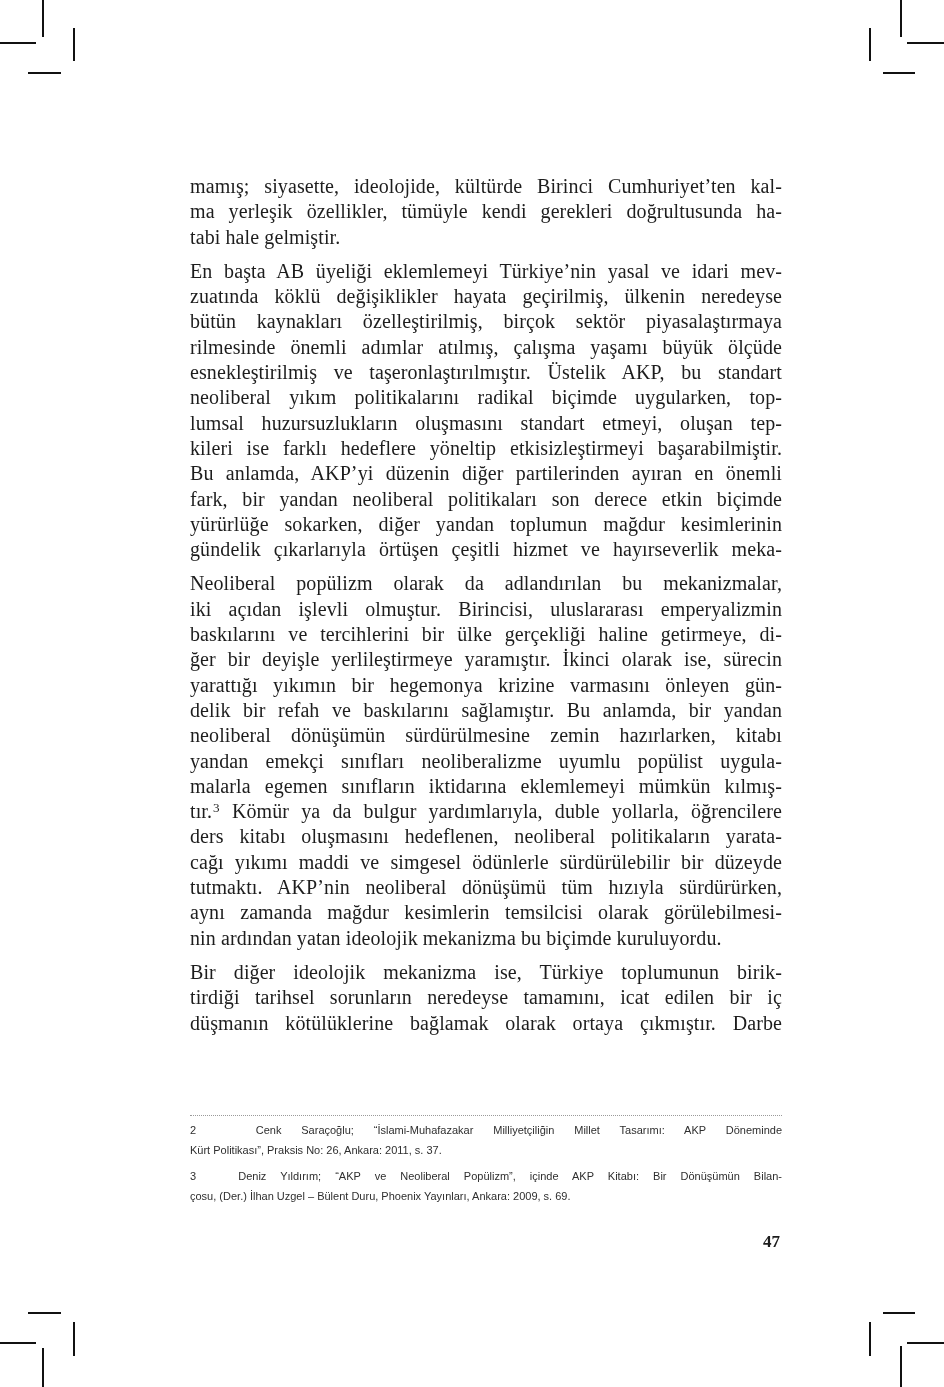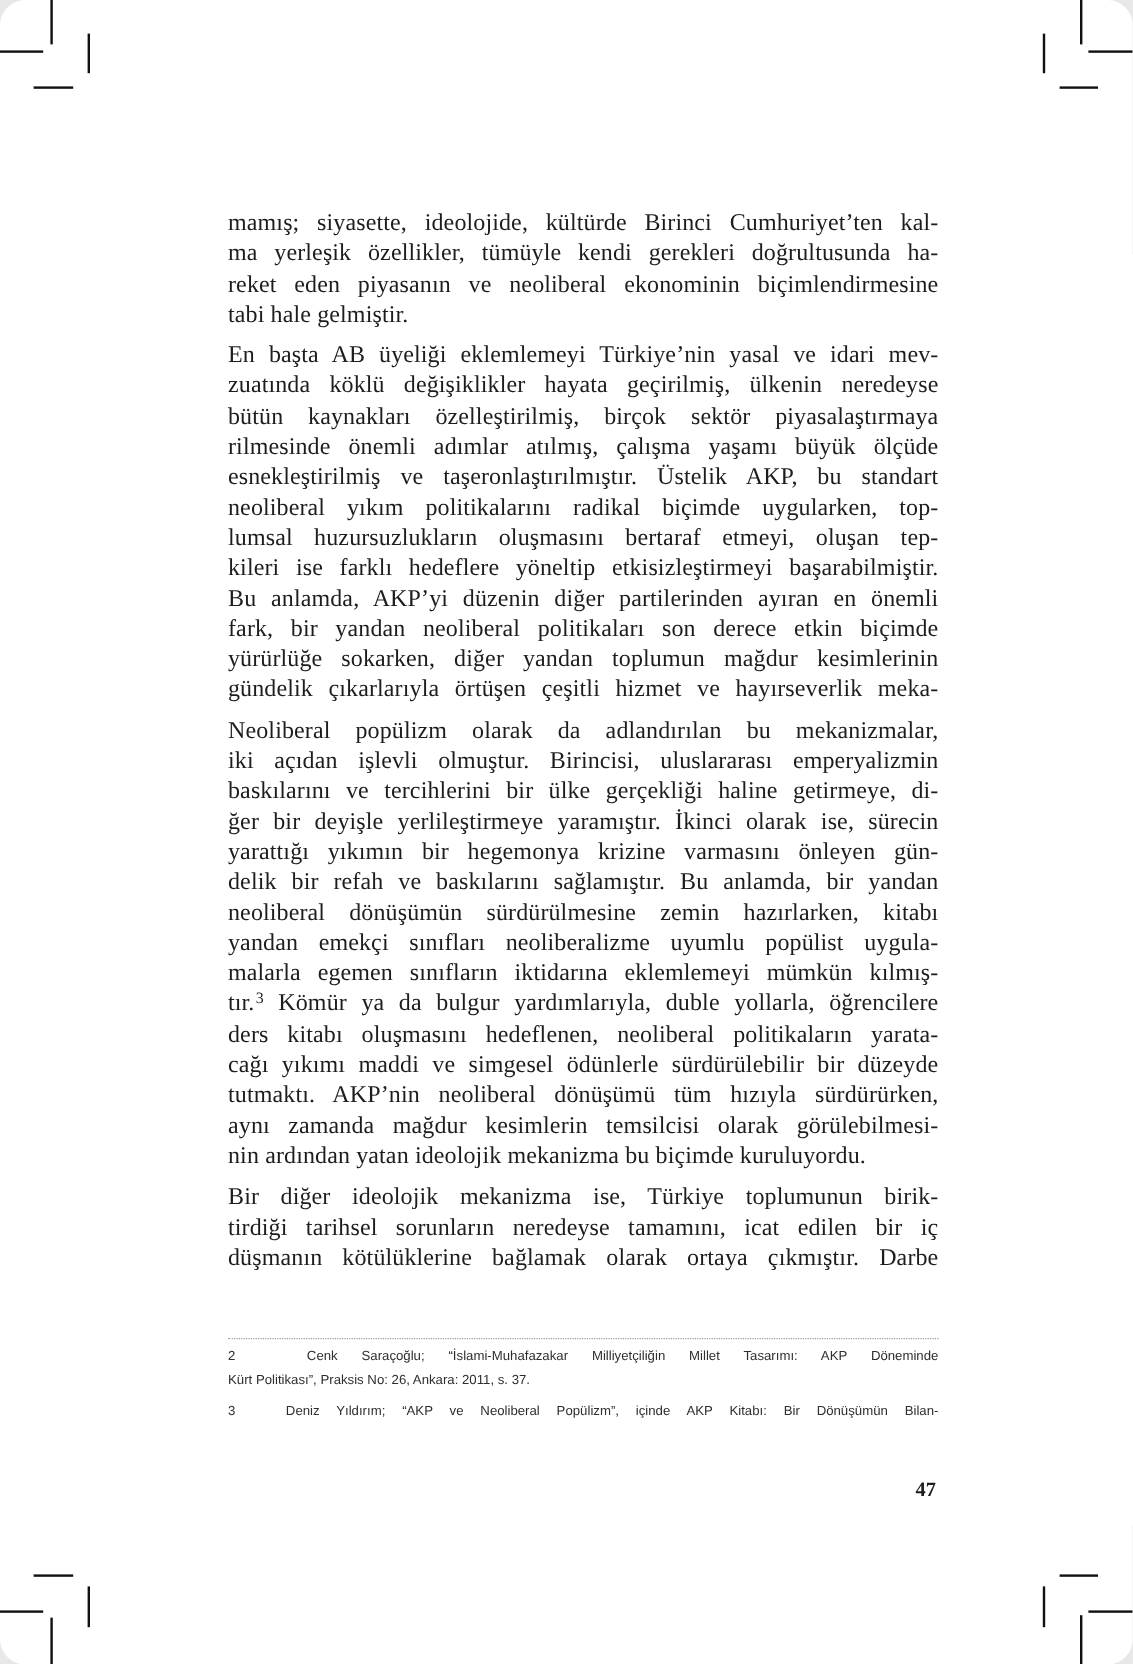--- a/index.html
+++ b/index.html
@@ -4,21 +4,20 @@
 <style>
   html, body { margin: 0; padding: 0; background: #e8e8e8; }
   .canvas {
     position: relative;
     width: 944px;
     height: 1387px;
     background: #ffffff;
     overflow: hidden;
     font-family: "Liberation Serif", serif;
     color: #1d1d1d;
-    border-radius: 21px;
   }
 
   
   .cm { position: absolute; background: #111; }
   .cm.v { width: 2px; }
   .cm.h { height: 2px; }
 
   
   .text-block {
     position: absolute;
@@ -104,31 +103,30 @@
 
   <div class="cm h" style="left:883px; top:1312px; width:32px;"></div>
   <div class="cm v" style="left:869px; top:1322px; height:34px;"></div>
   <div class="cm h" style="left:907px; top:1342px; width:37px;"></div>
   <div class="cm v" style="left:900px; top:1346px; height:41px;"></div>
 
   <main class="text-block">
       <div class="para">
         <div class="line">mamış; siyasette, ideolojide, kültürde Birinci Cumhuriyet’ten kal-</div>
         <div class="line">ma yerleşik özellikler, tümüyle kendi gerekleri doğrultusunda ha-</div>
-        <div class="line">reket eden piyasanın ve neoliberal ekonominin biçimlendirmesine</div>
         <div class="line last">tabi hale gelmiştir.</div>
       </div>
       <div class="para">
         <div class="line">En başta AB üyeliği eklemlemeyi Türkiye’nin yasal ve idari mev-</div>
         <div class="line">zuatında köklü değişiklikler hayata geçirilmiş, ülkenin neredeyse</div>
         <div class="line">bütün kaynakları özelleştirilmiş, birçok sektör piyasalaştırmaya</div>
         <div class="line">rilmesinde önemli adımlar atılmış, çalışma yaşamı büyük ölçüde</div>
         <div class="line">esnekleştirilmiş ve taşeronlaştırılmıştır. Üstelik AKP, bu standart</div>
         <div class="line">neoliberal yıkım politikalarını radikal biçimde uygularken, top-</div>
-        <div class="line">lumsal huzursuzlukların oluşmasını bertaraf etmeyi, oluşan tep-</div>
+        <div class="line">lumsal huzursuzlukların oluşmasını standart etmeyi, oluşan tep-</div>
         <div class="line">kileri ise farklı hedeflere yöneltip etkisizleştirmeyi başarabilmiştir.</div>
         <div class="line">Bu anlamda, AKP’yi düzenin diğer partilerinden ayıran en önemli</div>
         <div class="line">fark, bir yandan neoliberal politikaları son derece etkin biçimde</div>
         <div class="line">yürürlüğe sokarken, diğer yandan toplumun mağdur kesimlerinin</div>
         <div class="line">gündelik çıkarlarıyla örtüşen çeşitli hizmet ve hayırseverlik meka-</div>
       </div>
       <div class="para">
         <div class="line">Neoliberal popülizm olarak da adlandırılan bu mekanizmalar,</div>
         <div class="line">iki açıdan işlevli olmuştur. Birincisi, uluslararası emperyalizmin</div>
         <div class="line">baskılarını ve tercihlerini bir ülke gerçekliği haline getirmeye, di-</div>
@@ -154,18 +152,19 @@
 
   <div class="footnote-sep"></div>
 
   <section class="footnotes">
       <div class="para">
         <div class="line">2&nbsp;&nbsp;&nbsp;Cenk Saraçoğlu; “İslami-Muhafazakar Milliyetçiliğin Millet Tasarımı: AKP Döneminde</div>
         <div class="line last">Kürt Politikası”, Praksis No: 26, Ankara: 2011, s. 37.</div>
       </div>
       <div class="para">
         <div class="line">3&nbsp;&nbsp;&nbsp;Deniz Yıldırım; “AKP ve Neoliberal Popülizm”, içinde AKP Kitabı: Bir Dönüşümün Bilan-</div>
+        <div class="line last">çosu, (Der.) İlhan Uzgel – Bülent Duru, Phoenix Yayınları, Ankara: 2009, s. 69.</div>
       </div>
     </section>
 
   <div class="page-number">47</div>
 
 </div>
 
 </body></html>

